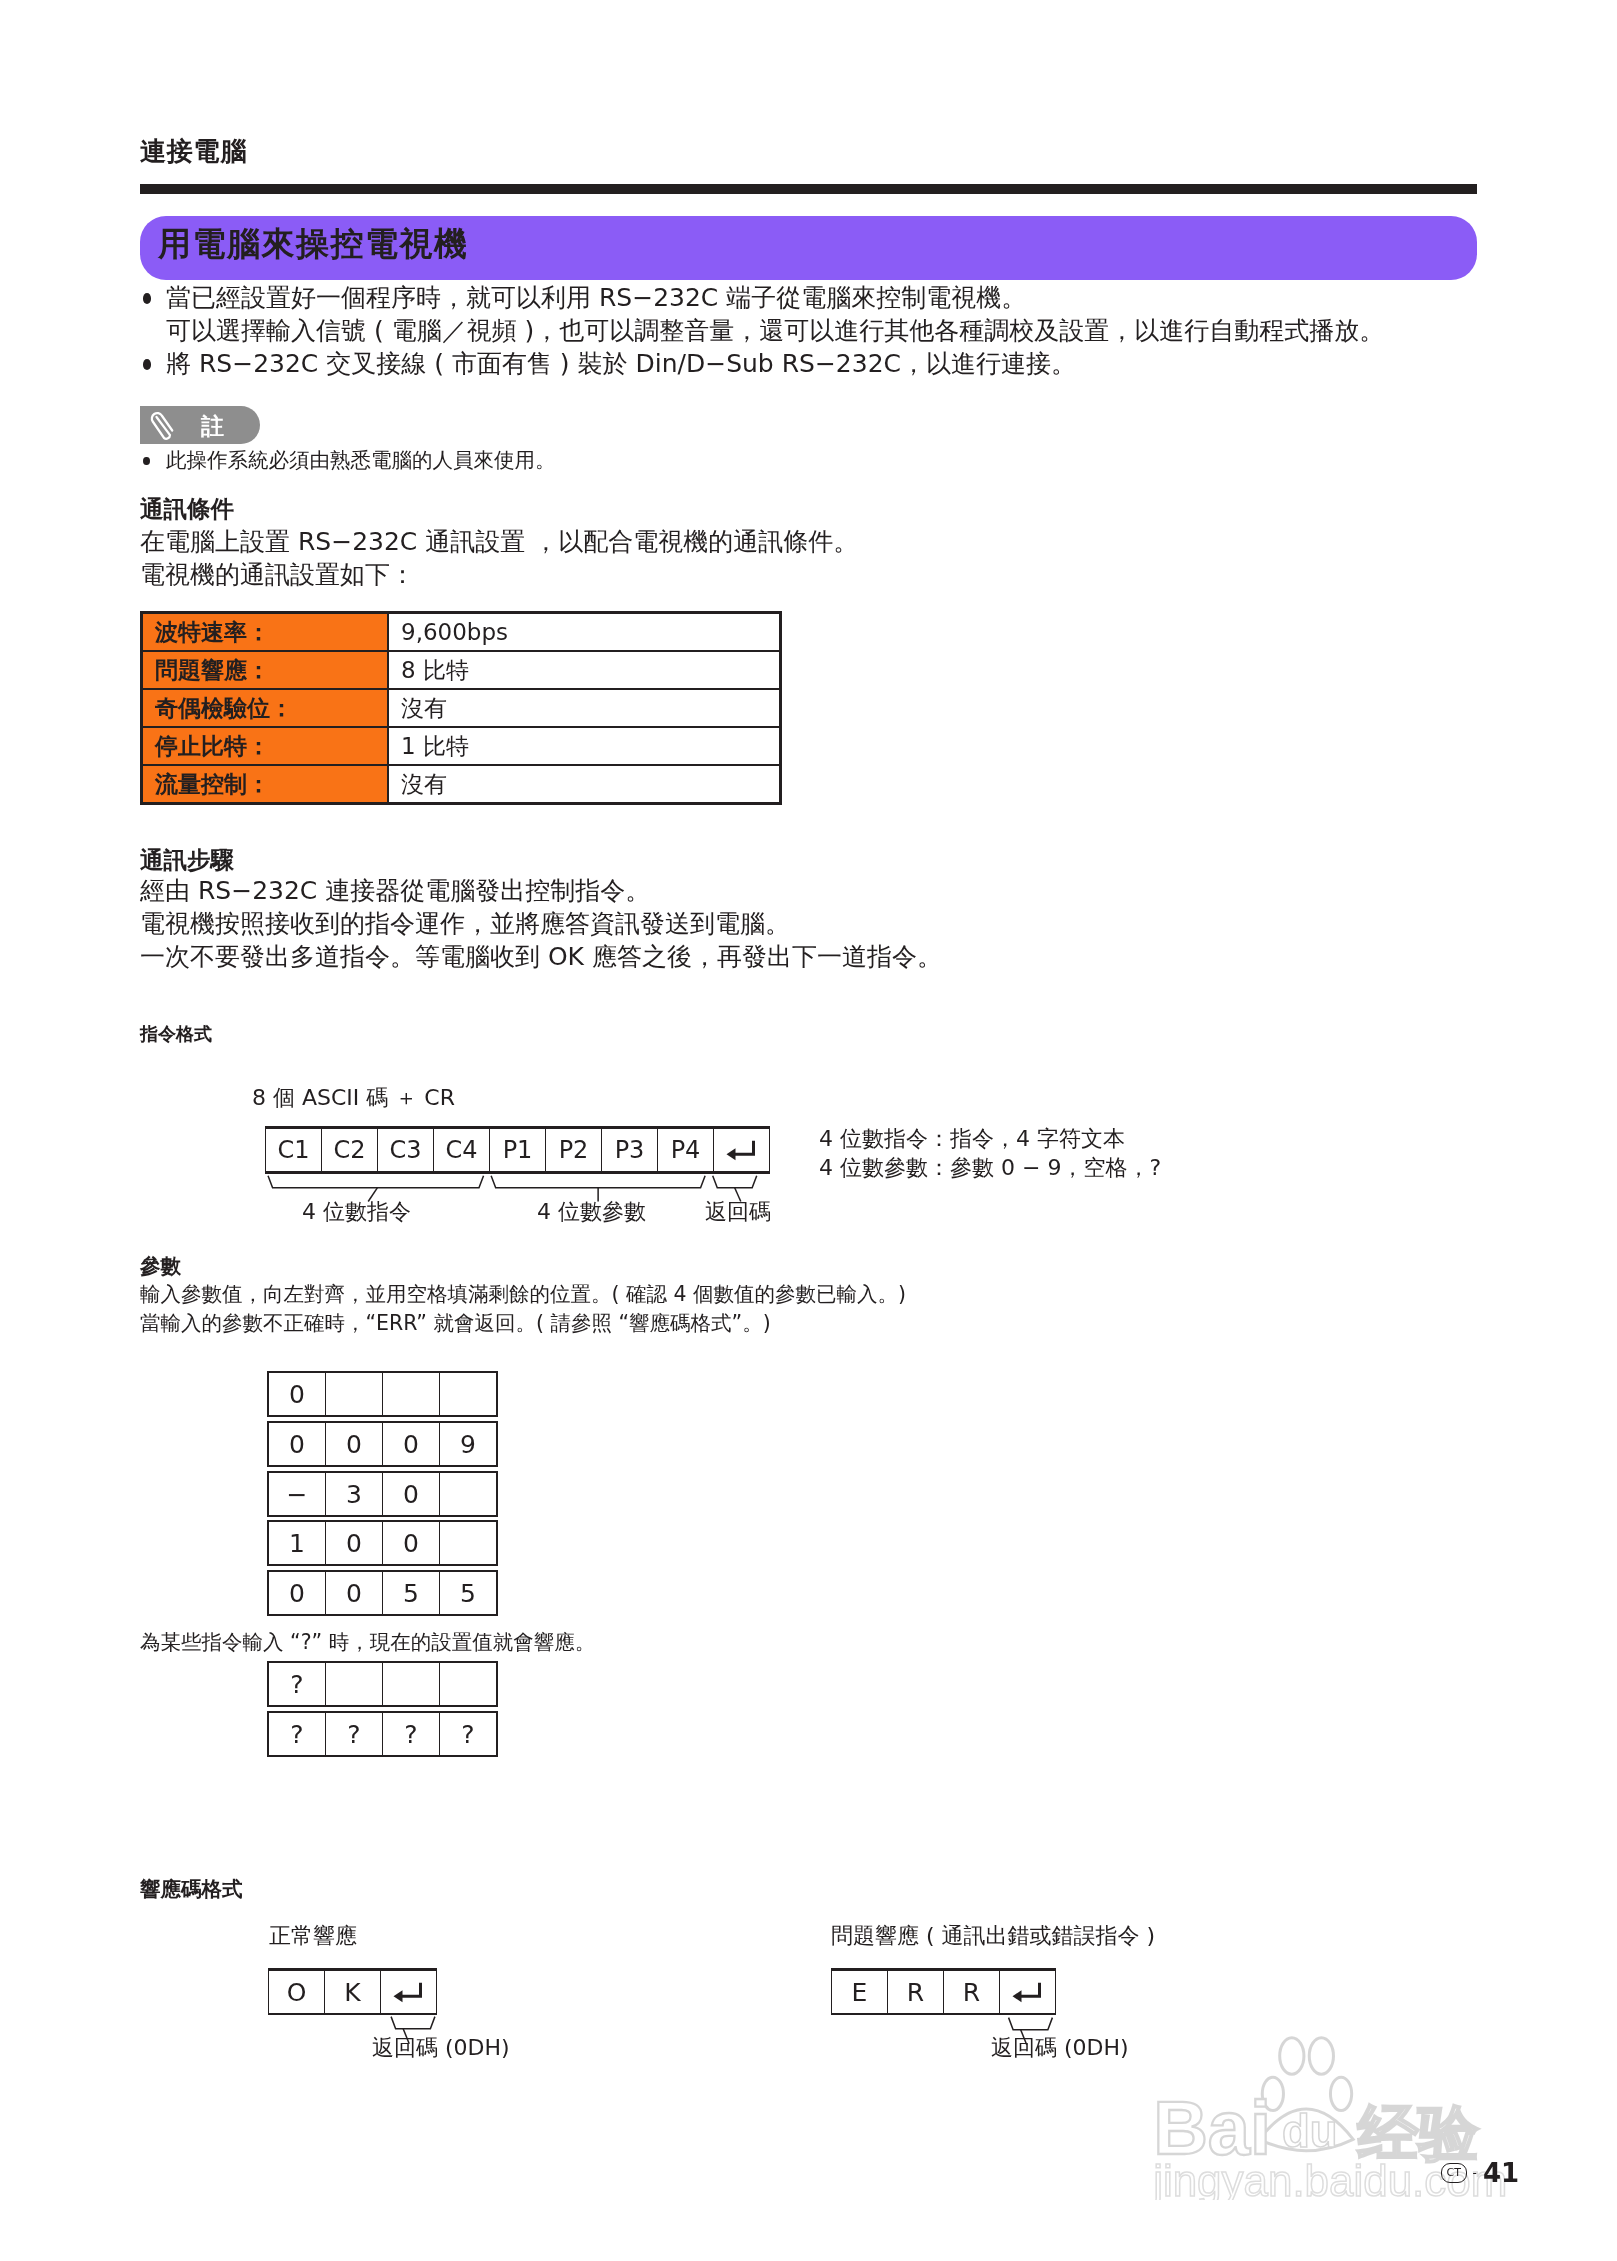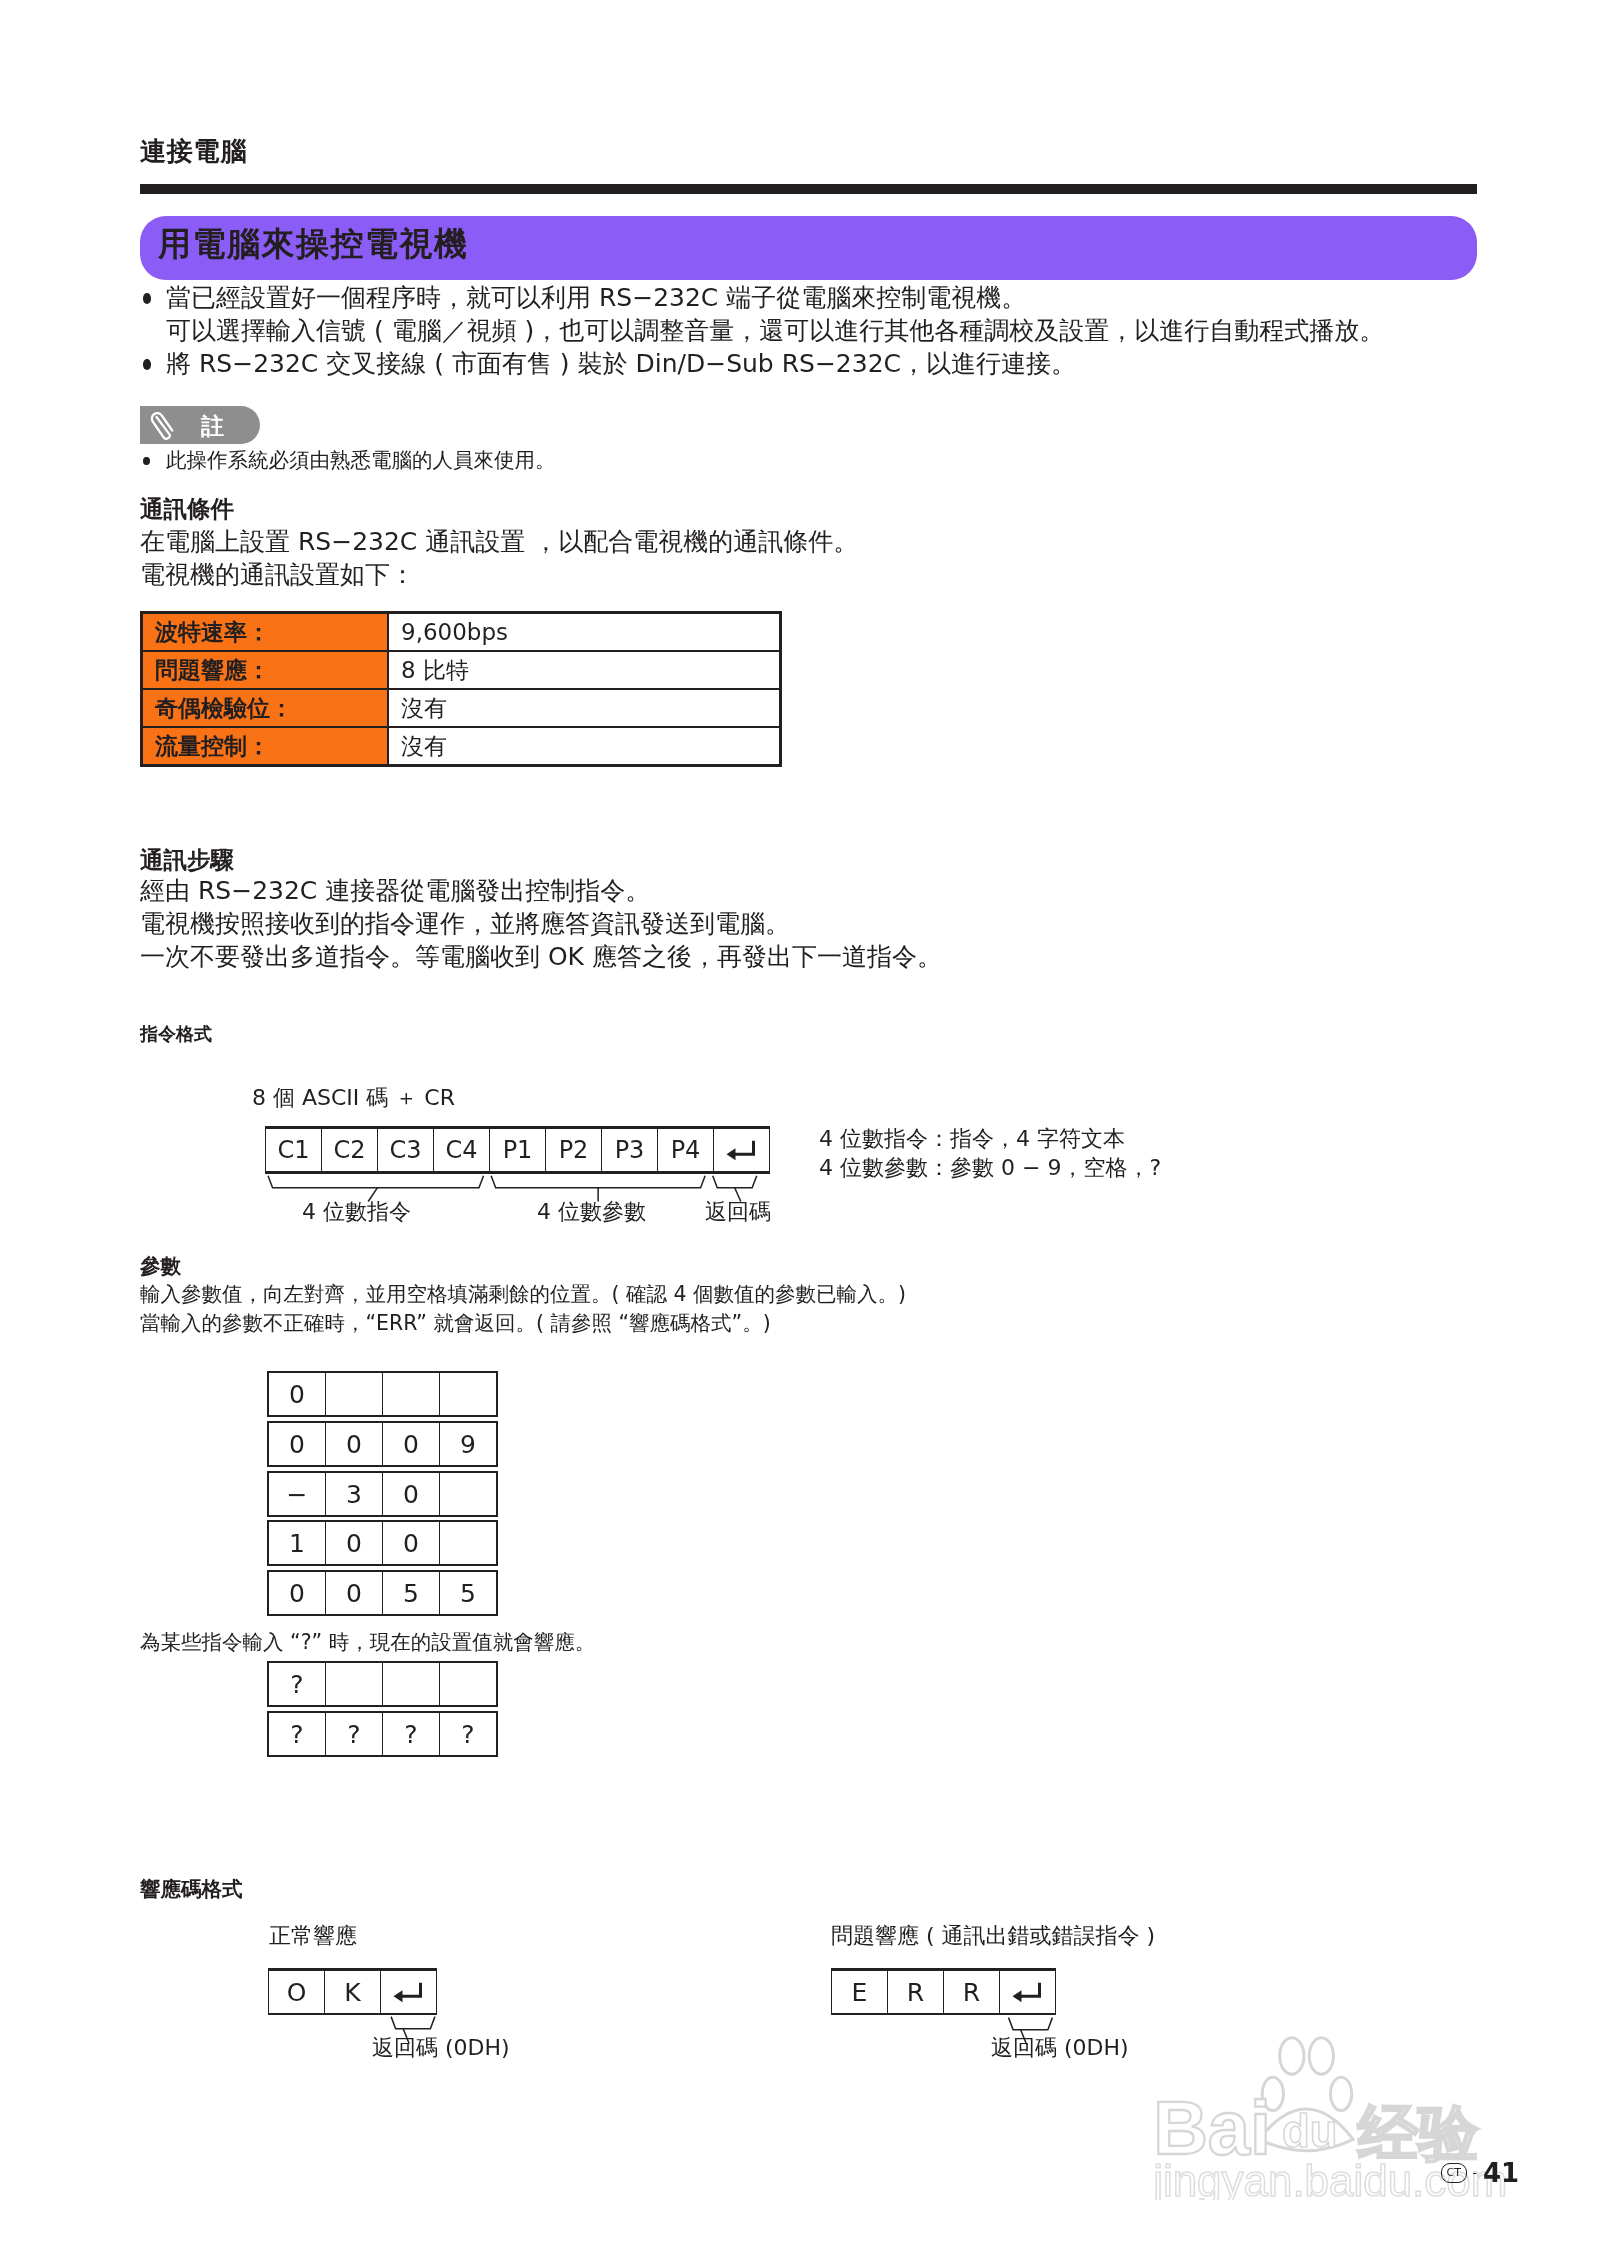--- a/index.html
+++ b/index.html
@@ -119,20 +119,24 @@
         <td class="k">波特速率：</td>
         <td class="v">9,600bps</td>
       </tr>
   <tr>
         <td class="k">問題響應：</td>
         <td class="v">8 比特</td>
       </tr>
   <tr>
         <td class="k">奇偶檢驗位：</td>
         <td class="v">沒有</td>
+      </tr>
+  <tr>
+        <td class="k">停止比特：</td>
+        <td class="v">1 比特</td>
       </tr>
   <tr>
         <td class="k">流量控制：</td>
         <td class="v">沒有</td>
       </tr>
 </tbody>
   </table>
 
 <div class="abs sub-head" style="left:140px; top:844px;">通訊步驟</div>
 <div class="abs body-text" style="left:140px; top:874px;">

